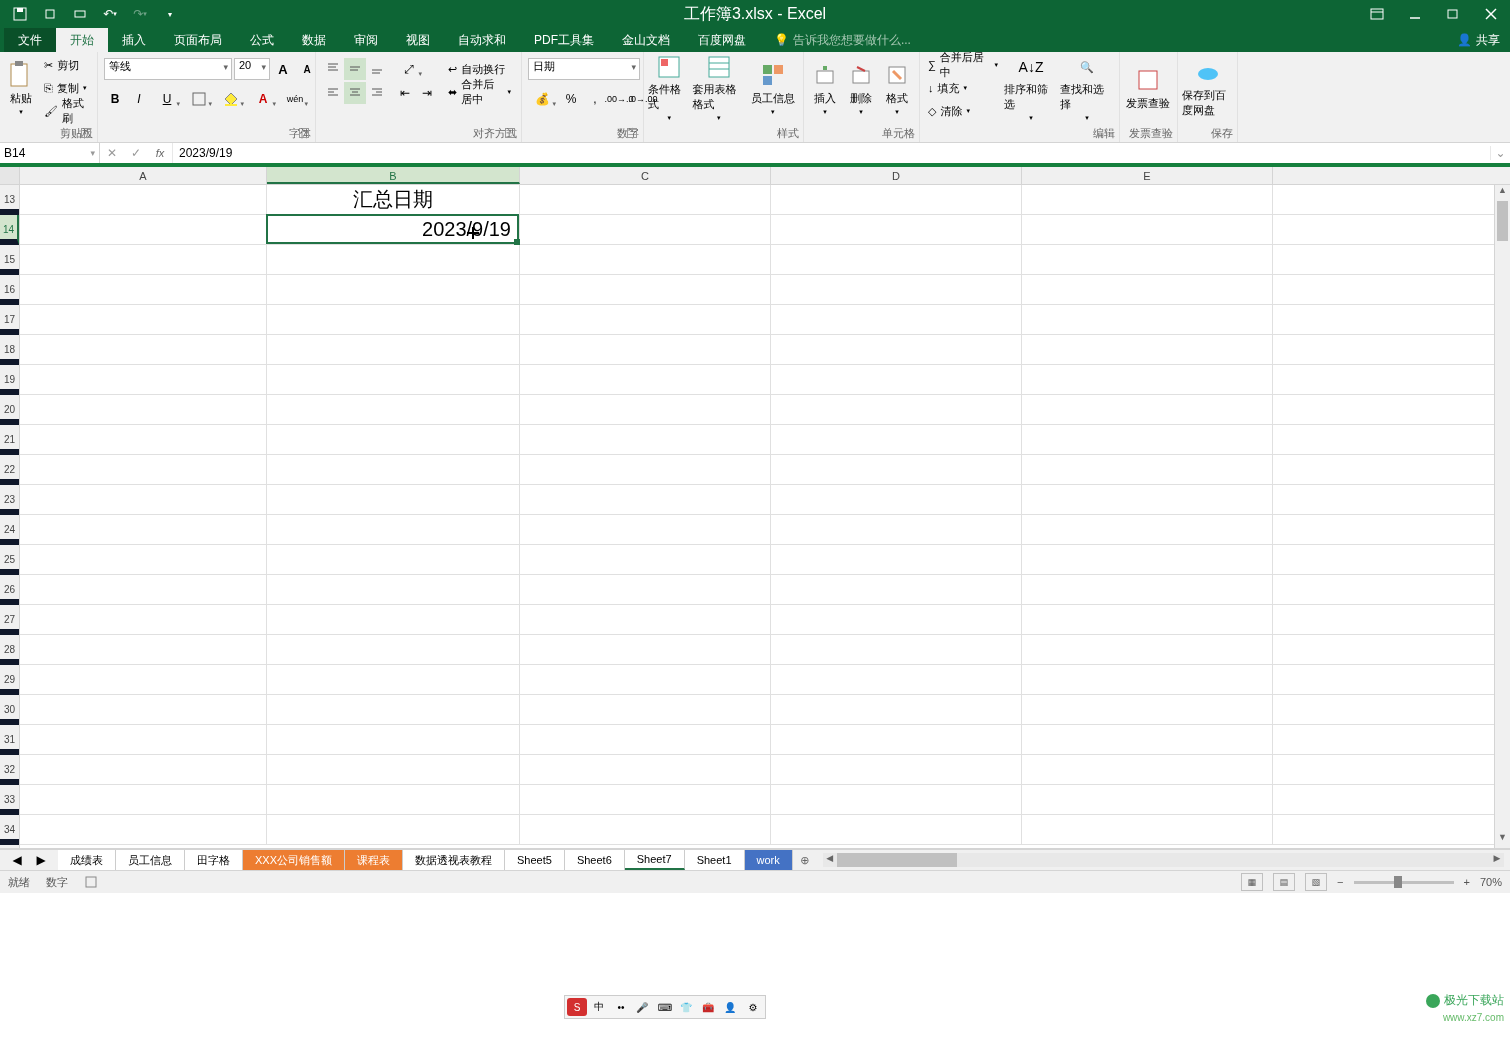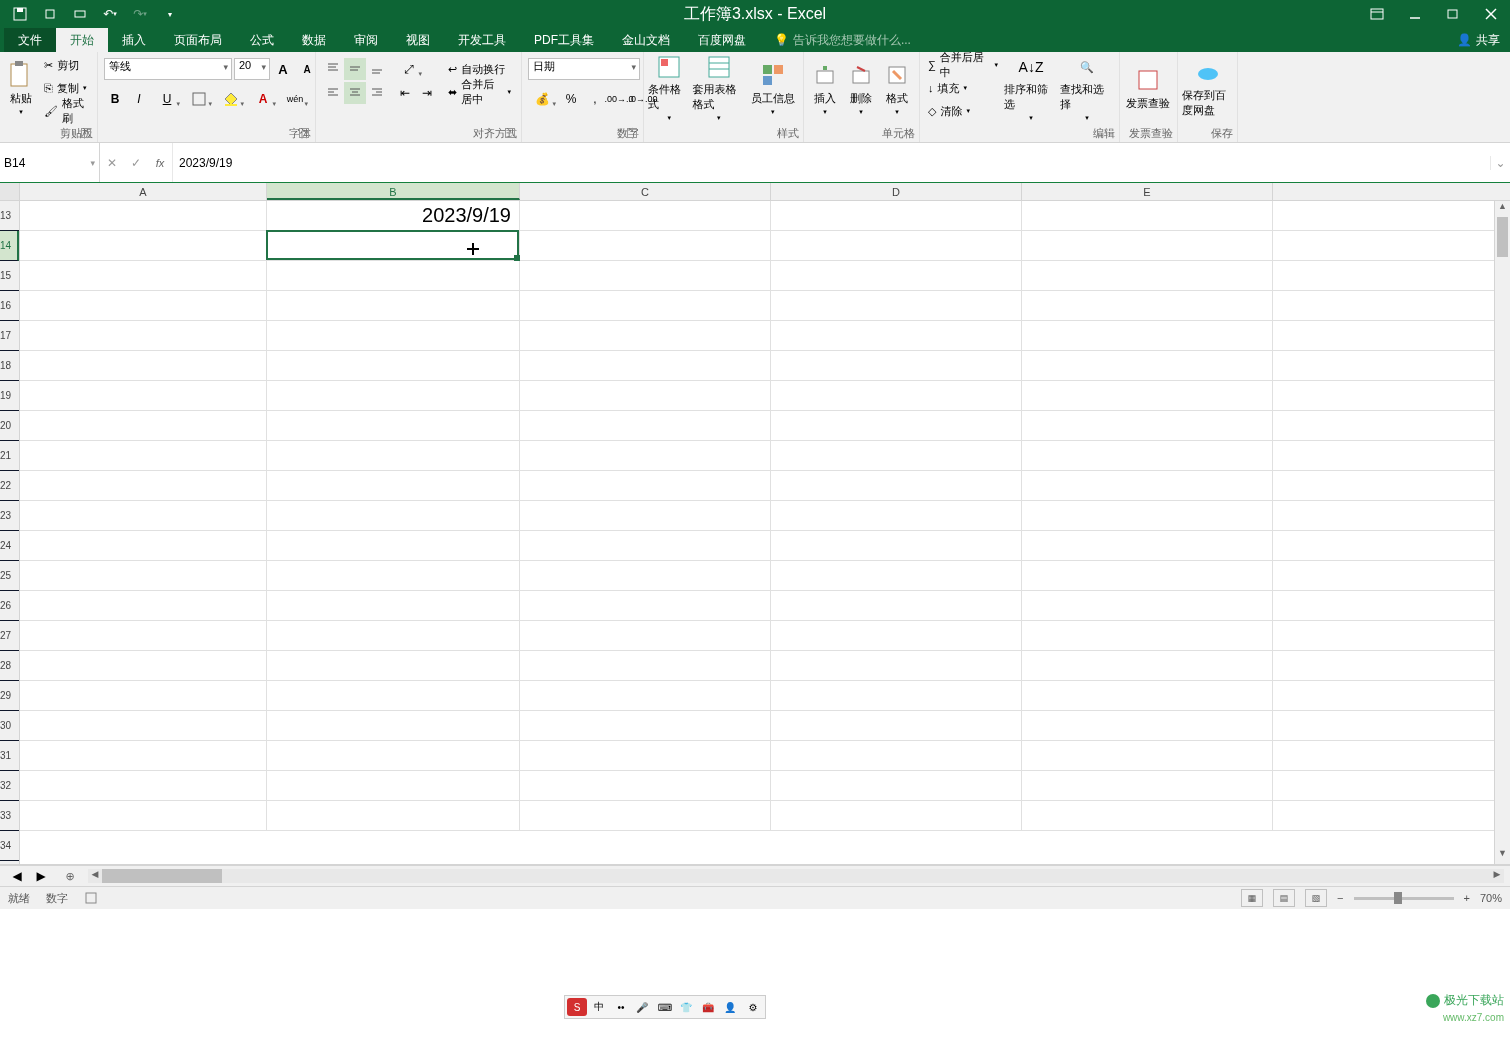--- a/index.html
+++ b/index.html
@@ -39,38 +39,38 @@
 .combo { height: 22px; border: 1px solid #c0c0c0; background: #fff; font-size: 11px; padding: 0 14px 0 4px; position: relative; }
 .combo::after { content: "▾"; position: absolute; right: 3px; top: 3px; color: #666; font-size: 9px; }
 .icon-btn { width: 22px; height: 22px; display: flex; align-items: center; justify-content: center; cursor: pointer; font-size: 12px; }
 .icon-btn-split { width: 30px; height: 22px; display: flex; align-items: center; justify-content: center; cursor: pointer; position: relative; }
 .icon-btn-split::after { content: "▾"; font-size: 7px; position: absolute; right: 2px; bottom: 2px; color: #666; }
 
 .align-grid { display: flex; flex-direction: column; gap: 2px; }
 .align-row { display: flex; gap: 0; }
 
 
-.fbar-row { height: 40px; border-bottom: 1px solid #15803d; display: flex; align-items: center; background: #fff; justify-content: center; }
+.fbar-row { height: 24px; border-bottom: 4px solid #15803d; display: flex; align-items: center; background: #fff; justify-content: center; }
 .name-box { width: 100px; border-right: 1px solid #d4d4d4; height: 100%; display: flex; align-items: center; padding: 0 4px; position: relative; }
 .name-box::after { content: "▾"; position: absolute; right: 4px; color: #999; font-size: 9px; }
 .fbar-btns { display: flex; height: 100%; border-right: 1px solid #e8e8e8; }
 .fbar-btn { width: 24px; display: flex; align-items: center; justify-content: center; color: #999; cursor: pointer; }
 .fx-label { width: 24px; display: flex; align-items: center; justify-content: center; color: #666; font-style: italic; font-size: 11px; }
 .formula-input { flex: 1; padding: 0 6px; font-size: 12px; }
 .fbar-expand { width: 20px; text-align: center; color: #999; border-left: 1px solid #e8e8e8; cursor: pointer; }
 
 
 .grid-wrap { position: relative; height: 682px; border-bottom: 1px solid #d4d4d4; background: #fff; overflow: hidden; }
 .col-headers { height: 18px; display: flex; background: #f0f0f0; border-bottom: 1px solid #d4d4d4; }
 .corner { width: 20px; border-right: 1px solid #d4d4d4; background: #e6e6e6; }
 .col-h { border-right: 1px solid #d4d4d4; text-align: center; font-size: 11px; color: #444; line-height: 18px; cursor: pointer; }
 .col-h.sel { background: #d3e5ce; color: #217346; border-bottom: 2px solid #217346; }
 .rows-area { display: flex; height: calc(100% - 18px); }
 .row-headers { width: 20px; border-right: 1px solid #d4d4d4; background: #f0f0f0; }
-.row-h { height: 30px; border-bottom: 1px solid #0f172a; font-size: 10px; color: #444; line-height: 30px; cursor: pointer; }
+.row-h { height: 30px; border-bottom: 6px solid #0f172a; text-align: center; font-size: 10px; color: #444; line-height: 30px; cursor: pointer; }
 .row-h.sel { background: #d3e5ce; color: #217346; border-right: 2px solid #217346; }
 .cells { position: relative; flex: 1; }
 .cell-row { height: 30px; border-bottom: 1px solid #e0e0e0; display: flex; }
 .cell { border-right: 1px solid #e0e0e0; height: 100%; display: flex; align-items: center; justify-content: center; font-size: 18px; }
 .sel-box { position: absolute; border: 2px solid #217346; pointer-events: none; }
 .sel-handle { position: absolute; width: 6px; height: 6px; background: #217346; right: -3px; bottom: -3px; }
 .vscroll { position: absolute; right: 0; top: 18px; bottom: 0; width: 16px; background: #f0f0f0; border-left: 1px solid #d4d4d4; }
 .vscroll .arr { height: 16px; text-align: center; font-size: 9px; color: #666; cursor: pointer; }
 .vscroll .vthumb { position: absolute; top: 16px; left: 2px; right: 2px; height: 40px; background: #c0c0c0; }
 
@@ -164,21 +164,21 @@
 
 <div class="ribbon-tabs">
   <div class="tab file">文件</div>
   <div class="tab active">开始</div>
   <div class="tab">插入</div>
   <div class="tab">页面布局</div>
   <div class="tab">公式</div>
   <div class="tab">数据</div>
   <div class="tab">审阅</div>
   <div class="tab">视图</div>
-  <div class="tab">开发工具</div>
+  <div class="tab">自动求和</div>
   <div class="tab">PDF工具集</div>
   <div class="tab">金山文档</div>
   <div class="tab">百度网盘</div>
   <div class="tell-me">
       <span>💡</span>
       <span>告诉我您想要做什么...</span>
     </div>
   <div class="share">
       <span>👤</span>
       <span>共享</span>
@@ -513,20 +513,27 @@
         <div class="row-h">29</div>
         <div class="row-h">30</div>
         <div class="row-h">31</div>
         <div class="row-h">32</div>
         <div class="row-h">33</div>
         <div class="row-h">34</div>
       </div>
     <div class="cells" id="cells">
         <div class="cell-row">
           <div class="cell" style="width: 247px;"></div>
+          <div class="cell" style="width: 253px; font-size: 20px;">汇总日期</div>
+          <div class="cell" style="width: 251px;"></div>
+          <div class="cell" style="width: 251px;"></div>
+          <div class="cell" style="width: 251px;"></div>
+        </div>
+        <div class="cell-row">
+          <div class="cell" style="width: 247px;"></div>
           <div class="cell" style="width: 253px; font-size: 20px; justify-content: flex-end; padding-right: 8px;">2023/9/19</div>
           <div class="cell" style="width: 251px;"></div>
           <div class="cell" style="width: 251px;"></div>
           <div class="cell" style="width: 251px;"></div>
         </div>
         <div class="cell-row">
           <div class="cell" style="width: 247px;"></div>
           <div class="cell" style="width: 253px;"></div>
           <div class="cell" style="width: 251px;"></div>
           <div class="cell" style="width: 251px;"></div>
@@ -677,20 +684,33 @@
     <div class="arr" style="position:absolute;bottom:0;width:100%">▼</div>
   </div>
 
 </div>
 
 <div class="sheets-row">
   <div class="nav-arrows">
     <span class="icon-btn">◀</span>
     <span class="icon-btn">▶</span>
   </div>
+  <div class="sheet-tabs" id="sheet-tabs">
+      <div class="sheet-tab">成绩表</div>
+      <div class="sheet-tab">员工信息</div>
+      <div class="sheet-tab">田字格</div>
+      <div class="sheet-tab orange">XXX公司销售额</div>
+      <div class="sheet-tab orange">课程表</div>
+      <div class="sheet-tab">数据透视表教程</div>
+      <div class="sheet-tab">Sheet5</div>
+      <div class="sheet-tab">Sheet6</div>
+      <div class="sheet-tab active">Sheet7</div>
+      <div class="sheet-tab">Sheet1</div>
+      <div class="sheet-tab blue">work</div>
+    </div>
   <div class="add-sheet">⊕</div>
   <div class="hscroll">
     <div class="arr" style="left:0">◀</div>
     <div class="hthumb"></div>
     <div class="arr" style="right:0">▶</div>
   </div>
 </div>
 
 <div class="statusbar">
   <span>就绪</span>

